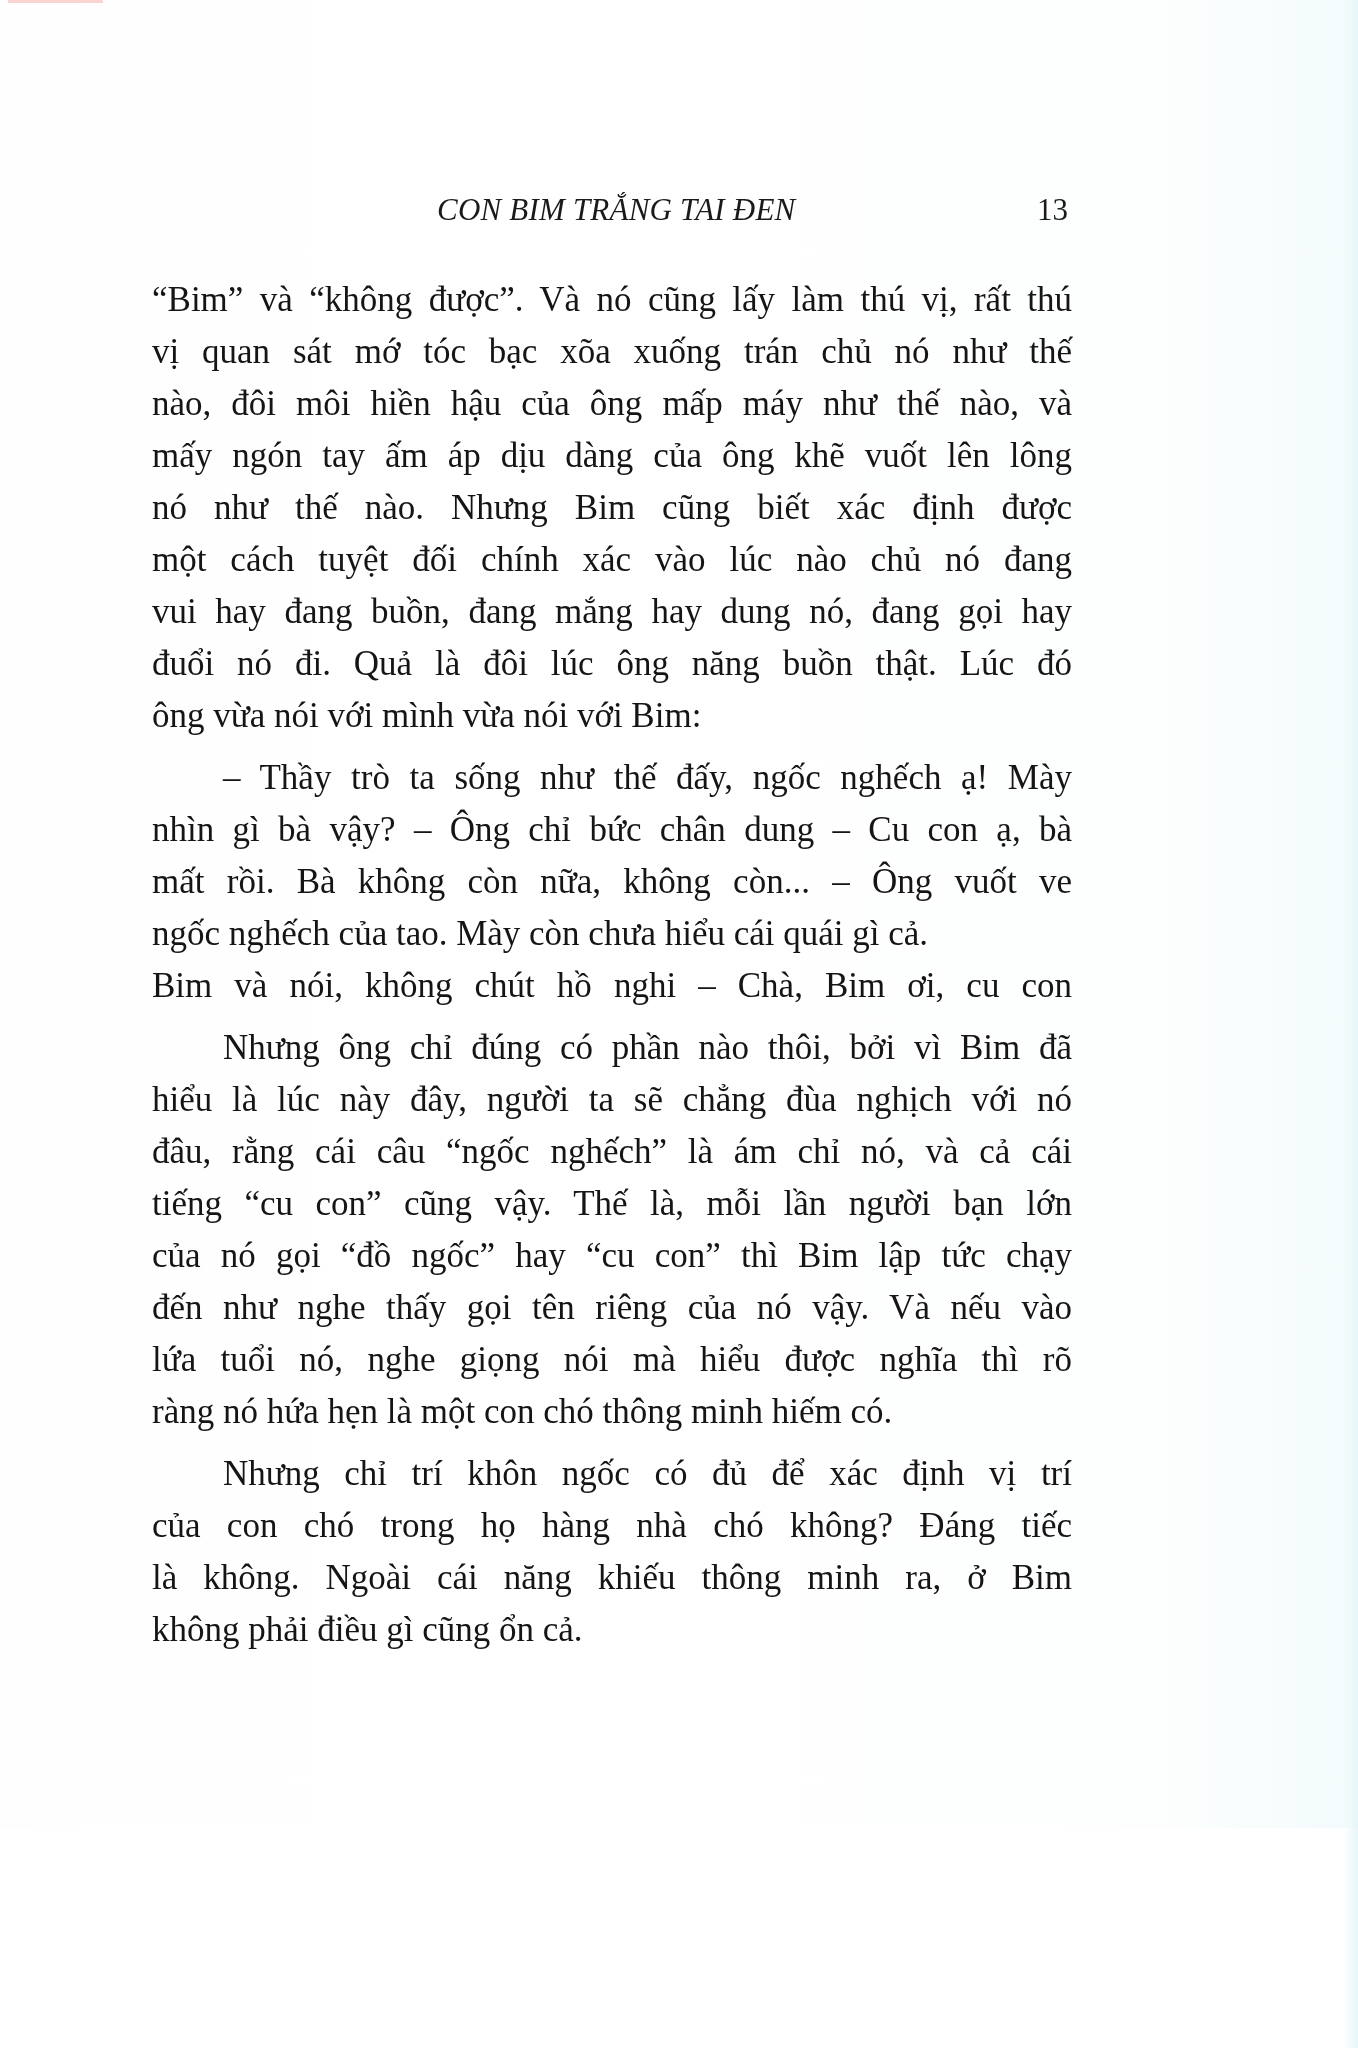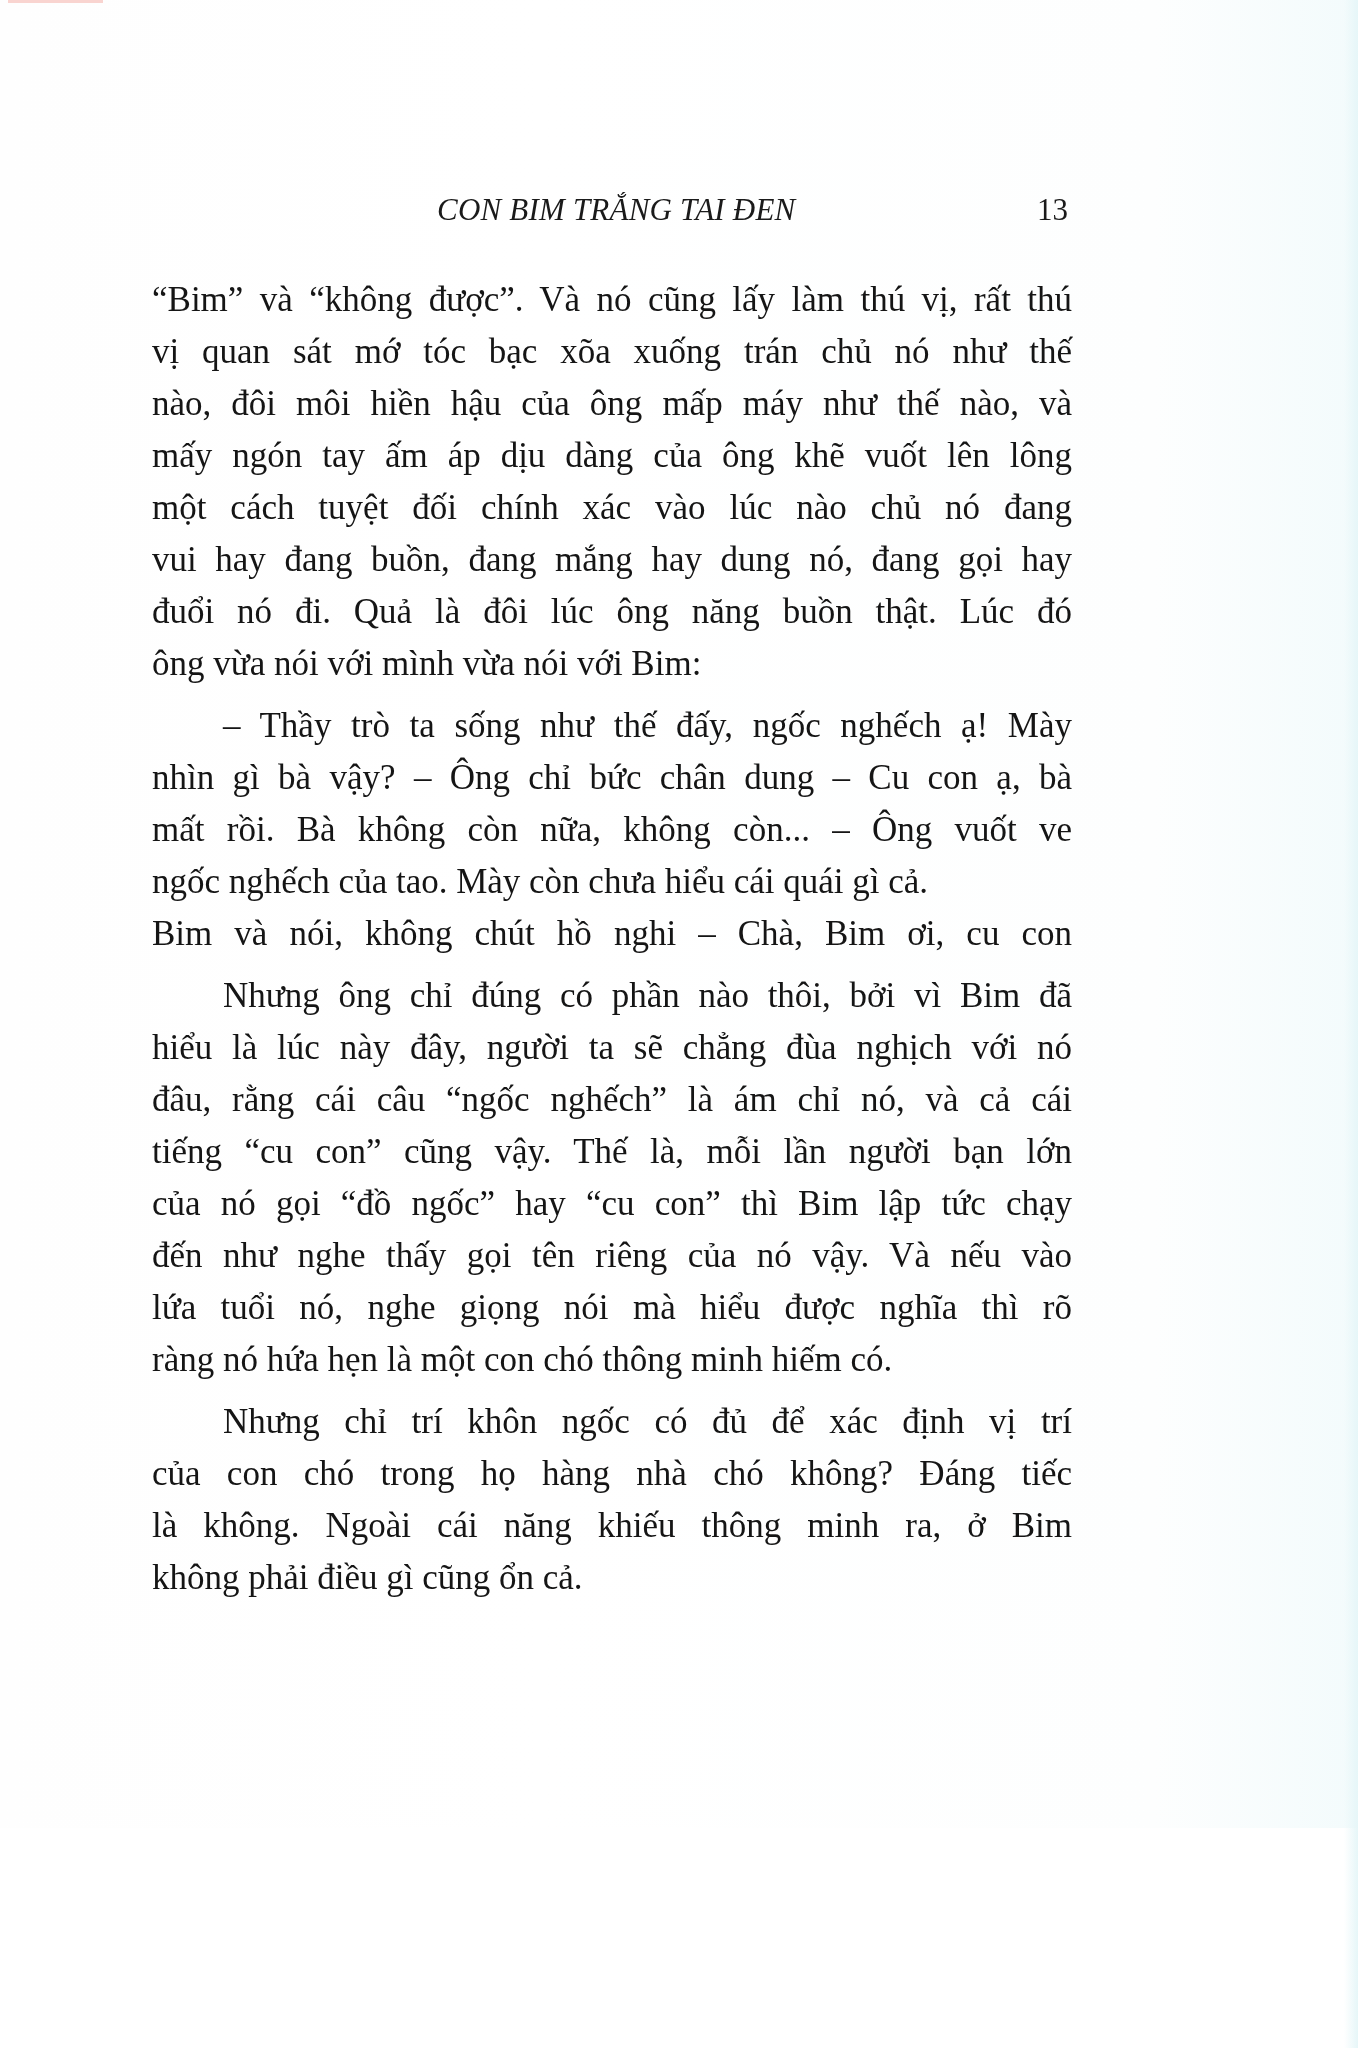--- a/index.html
+++ b/index.html
@@ -102,20 +102,21 @@
     <span class="running-title">CON BIM TRẮNG TAI ĐEN</span>
     <span class="page-number">13</span>
   </div>
 
   <div class="body-text">
     <p class="para">
       <span class="line">“Bim” và “không được”. Và nó cũng lấy làm thú vị, rất thú</span>
       <span class="line">vị quan sát mớ tóc bạc xõa xuống trán chủ nó như thế</span>
       <span class="line">nào, đôi môi hiền hậu của ông mấp máy như thế nào, và</span>
       <span class="line">mấy ngón tay ấm áp dịu dàng của ông khẽ vuốt lên lông</span>
+      <span class="line">nó như thế nào. Nhưng Bim cũng biết xác định được</span>
       <span class="line">một cách tuyệt đối chính xác vào lúc nào chủ nó đang</span>
       <span class="line">vui hay đang buồn, đang mắng hay dung nó, đang gọi hay</span>
       <span class="line">đuổi nó đi. Quả là đôi lúc ông năng buồn thật. Lúc đó</span>
       <span class="line last">ông vừa nói với mình vừa nói với Bim:</span>
     </p>
 
     <p class="para">
       <span class="line" style="padding-left:71px">– Thầy trò ta sống như thế đấy, ngốc nghếch ạ! Mày</span>
       <span class="line">nhìn gì bà vậy? – Ông chỉ bức chân dung – Cu con ạ, bà</span>
       <span class="line">mất rồi. Bà không còn nữa, không còn... – Ông vuốt ve</span>

